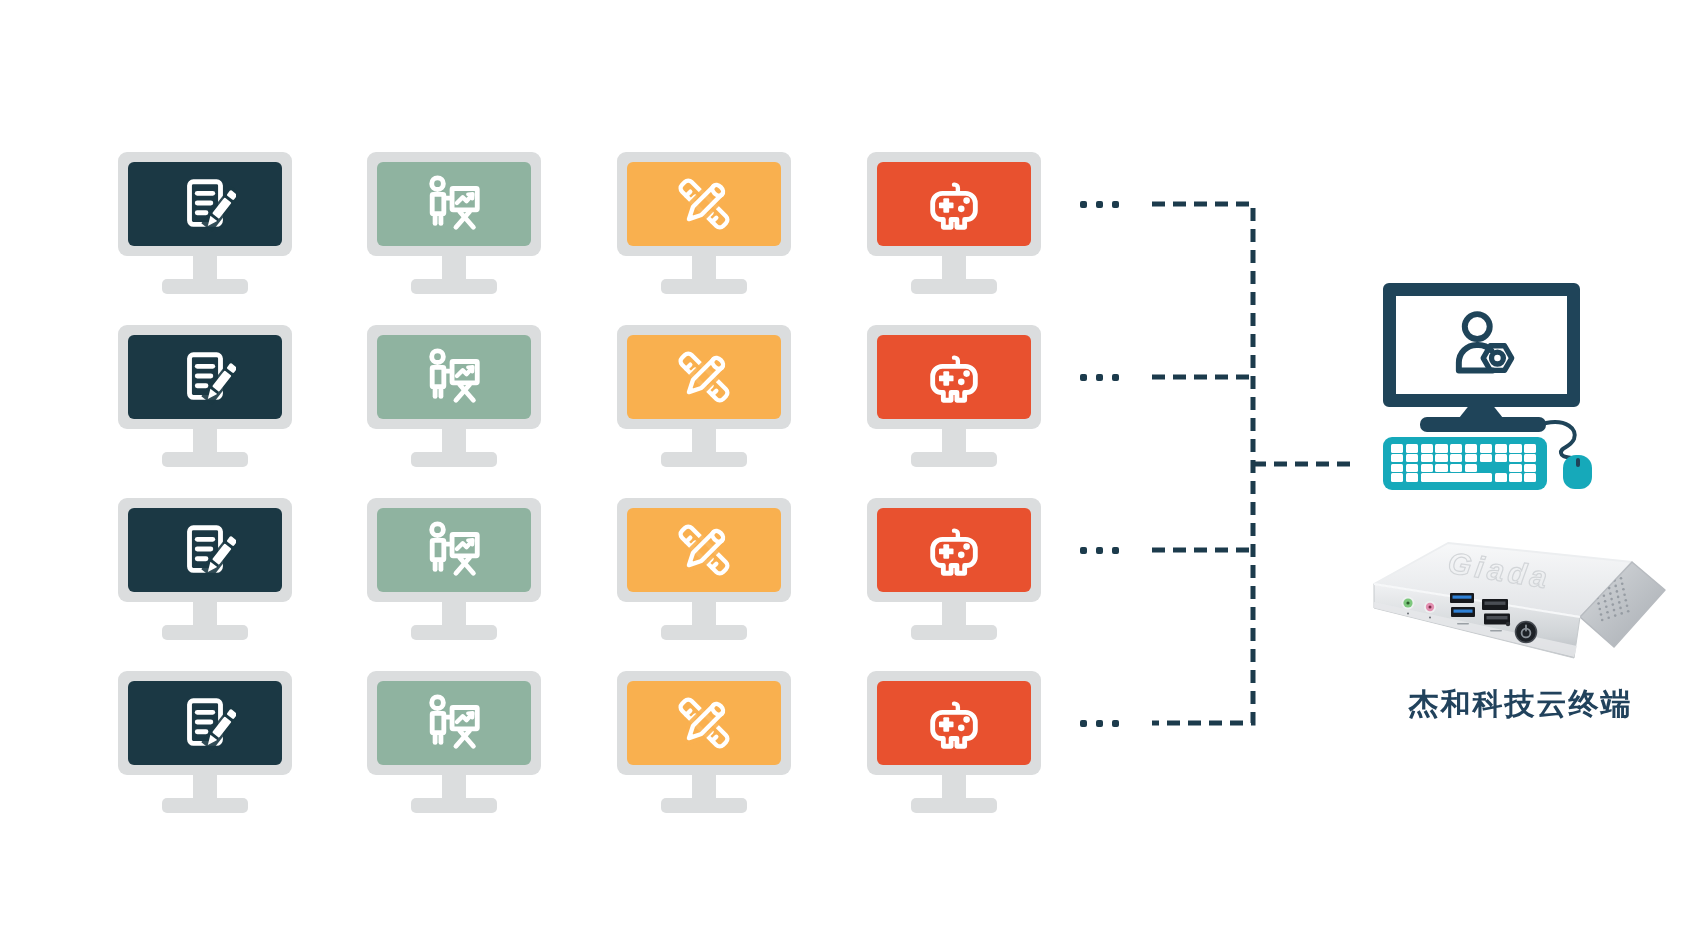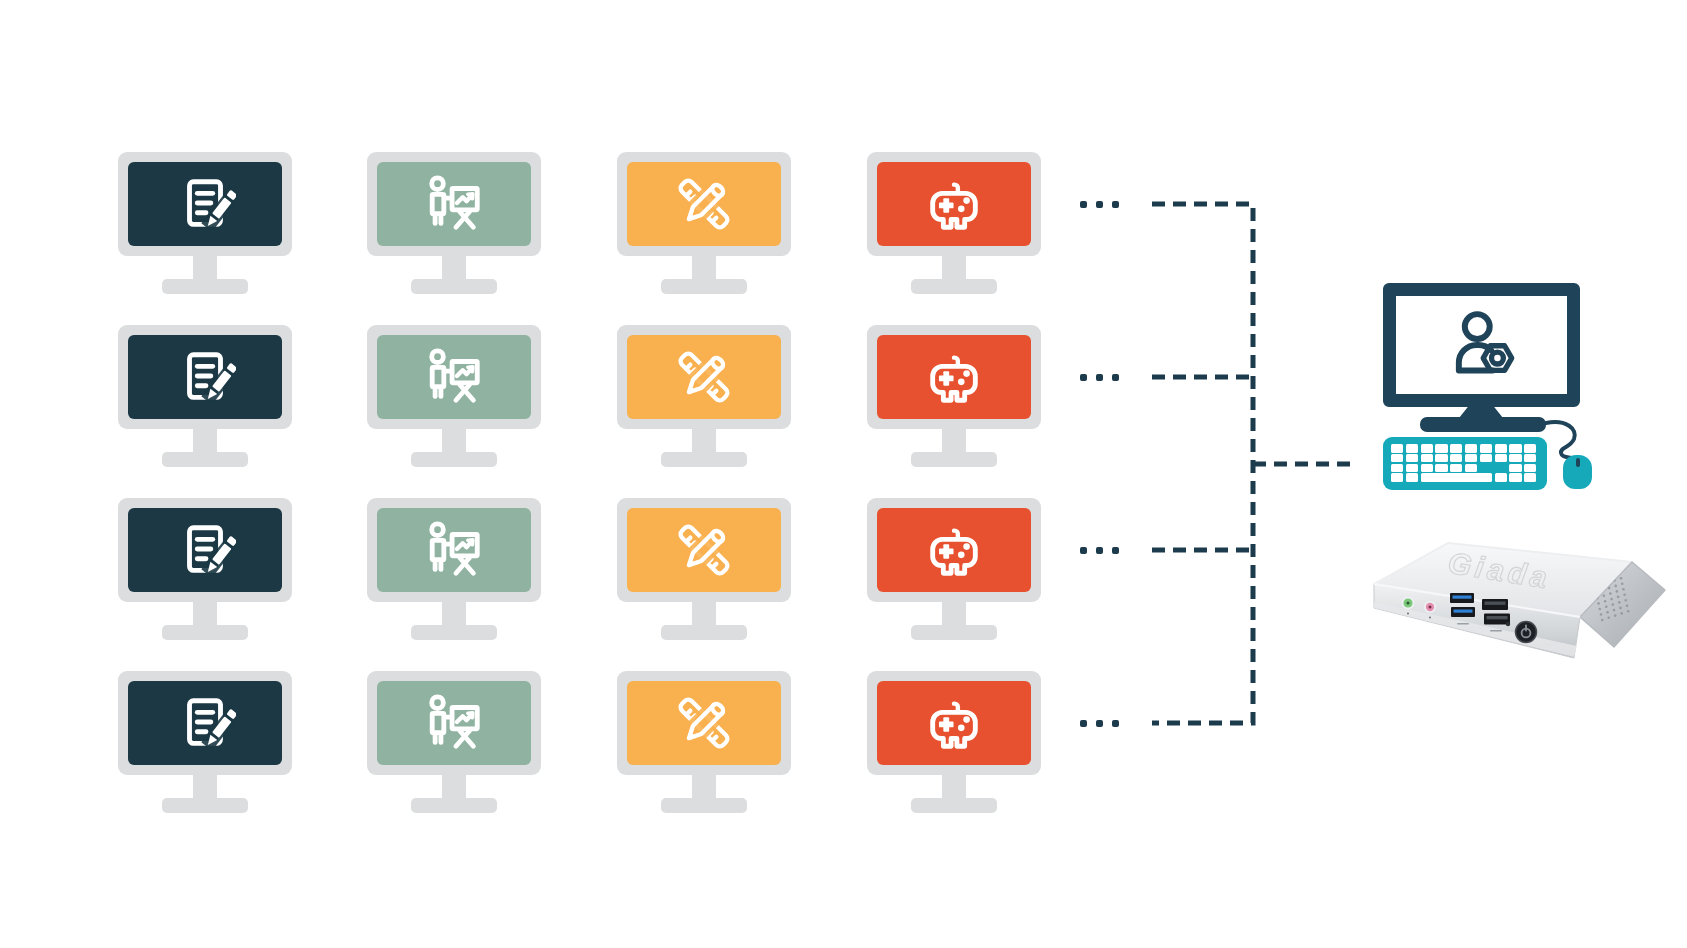--- a/index.html
+++ b/index.html
@@ -456,14 +456,15 @@
       <rect x="122" y="90" width="12" height="1.6" rx="0.8" fill="#9aa0a5"></rect>
     </g>
     <circle cx="140" cy="84" r="2.2" fill="#2a2d31"></circle>
     <g>
       <circle cx="158" cy="92" r="10.5" fill="#1d2126" stroke="#454a51" stroke-width="1.5"></circle>
       <circle cx="158" cy="93" r="4.4" fill="none" stroke="#8a9198" stroke-width="1.8"></circle>
       <line x1="158" y1="85.5" x2="158" y2="90.5" stroke="#8a9198" stroke-width="1.8" stroke-linecap="round"></line>
     </g>
   </svg>
 
+  <div class="device-label">杰和科技云终端</div>
 
 </div>
 
 </body></html>

